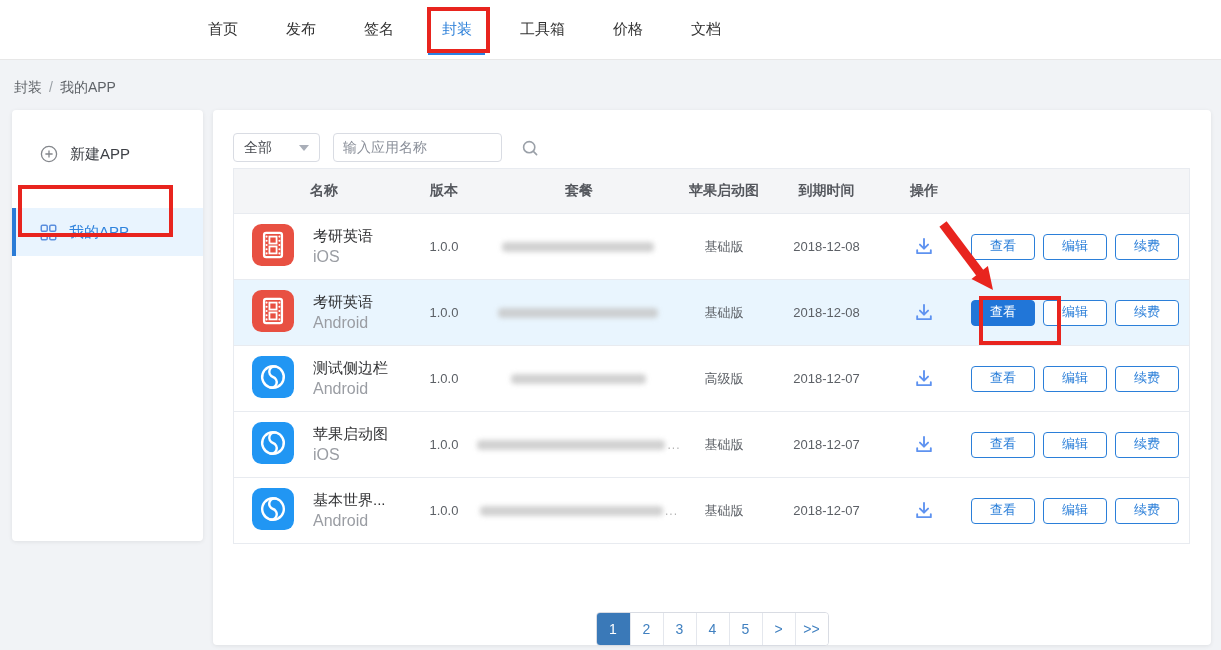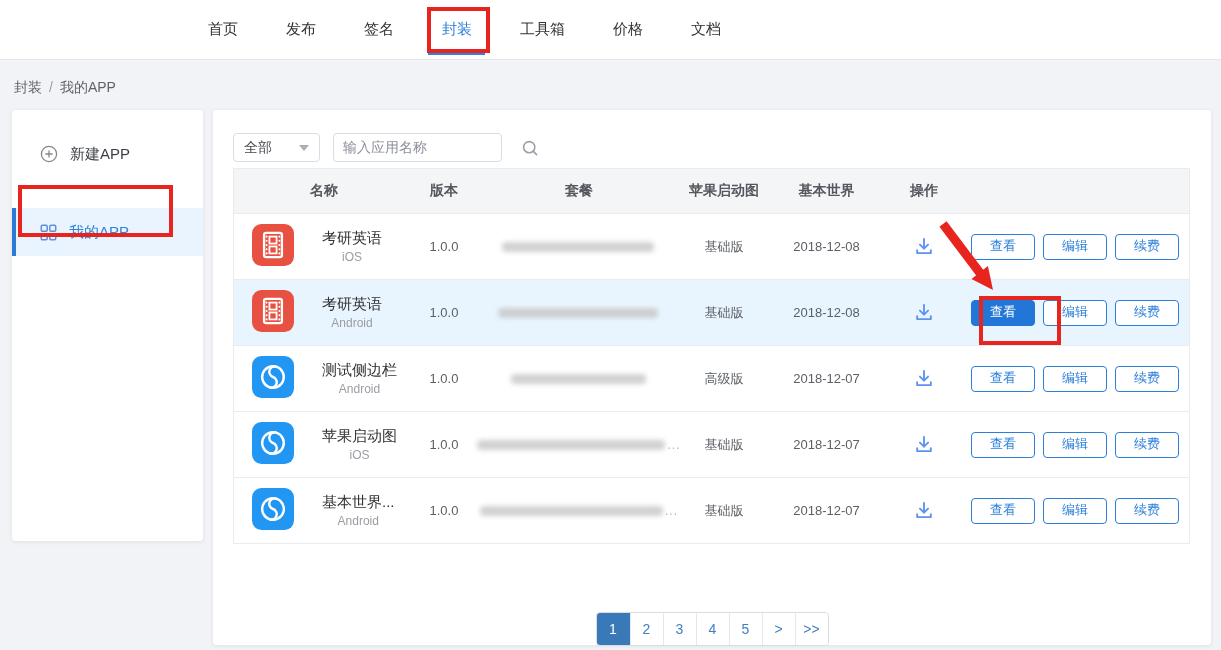--- a/index.html
+++ b/index.html
@@ -42,23 +42,23 @@
   .search-box input::placeholder{color:#8a8f99;}
 
   
   .app-table{position:absolute;left:20px;top:58px;width:957px;border:1px solid #e8ebf0;}
   .trow{display:grid;grid-template-columns:180px 60px 210px 80px 125px 70px 232px;align-items:center;}
   .thead{height:44px;background:#f4f5f7;font-size:14px;font-weight:bold;color:#55585e;}
   .thead .cell{text-align:center;}
   .tbody-row{height:66px;border-top:1px solid #e8ebf0;background:#fff;font-size:13px;color:#5c6066;}
   .tbody-row.hl{background:var(--row-highlight);}
   .cell{text-align:center;}
-  .cell.name-cell{display:flex;align-items:center;gap:28px;padding-left:18px;text-align:center;}
+  .cell.name-cell{display:flex;align-items:center;gap:19px;padding-left:18px;text-align:left;}
   .app-txt .nm{font-size:15px;color:#303133;line-height:1.35;}
-  .app-txt .plat{font-size:12px;color:#9a9da3;line-height:1.35;}
+  .app-txt .plat{font-size:16px;color:#9a9da3;line-height:1.35;}
   .blur-wrap{display:flex;align-items:center;justify-content:center;gap:2px;}
   .blur-bar{height:10px;background:#c6c6c6;border-radius:4px;filter:blur(2.5px);opacity:.8;}
   .blur-suffix{color:#b3b3b3;font-size:12px;letter-spacing:1px;}
   .dl-btn{background:none;border:none;cursor:pointer;display:inline-flex;align-items:center;justify-content:center;padding:2px;}
   .actions{display:flex;align-items:center;justify-content:center;gap:8px;}
   .act-btn{width:64px;height:26px;border:1px solid var(--accent-blue);border-radius:4px;background:#fff;color:var(--accent-blue);font-size:13px;cursor:pointer;font-family:Liberation Mono, monospace;line-height:1;}
   .act-btn.primary{background:var(--primary-fill);border-color:var(--primary-fill);color:#fff;}
 
   
   .pager-wrap{position:absolute;left:0;right:0;top:502px;display:flex;justify-content:center;}
@@ -134,21 +134,21 @@
     </div>
   </div>
 
   <div class="app-table">
 
     <div class="trow thead">
       <div class="cell">名称</div>
       <div class="cell">版本</div>
       <div class="cell">套餐</div>
       <div class="cell">苹果启动图</div>
-      <div class="cell">基本世界</div>
+      <div class="cell">到期时间</div>
       <div class="cell">操作</div>
     </div>
 
     <div class="trow tbody-row">
       <div class="cell name-cell">
         <span>
           <svg width="42" height="42" viewBox="0 0 40 40">
               <rect width="40" height="40" rx="9" fill="#e85042"></rect>
               <g fill="none" stroke="#fff">
                 <rect x="11.5" y="8.5" width="17" height="23" rx="2" stroke-width="2.2"></rect>

